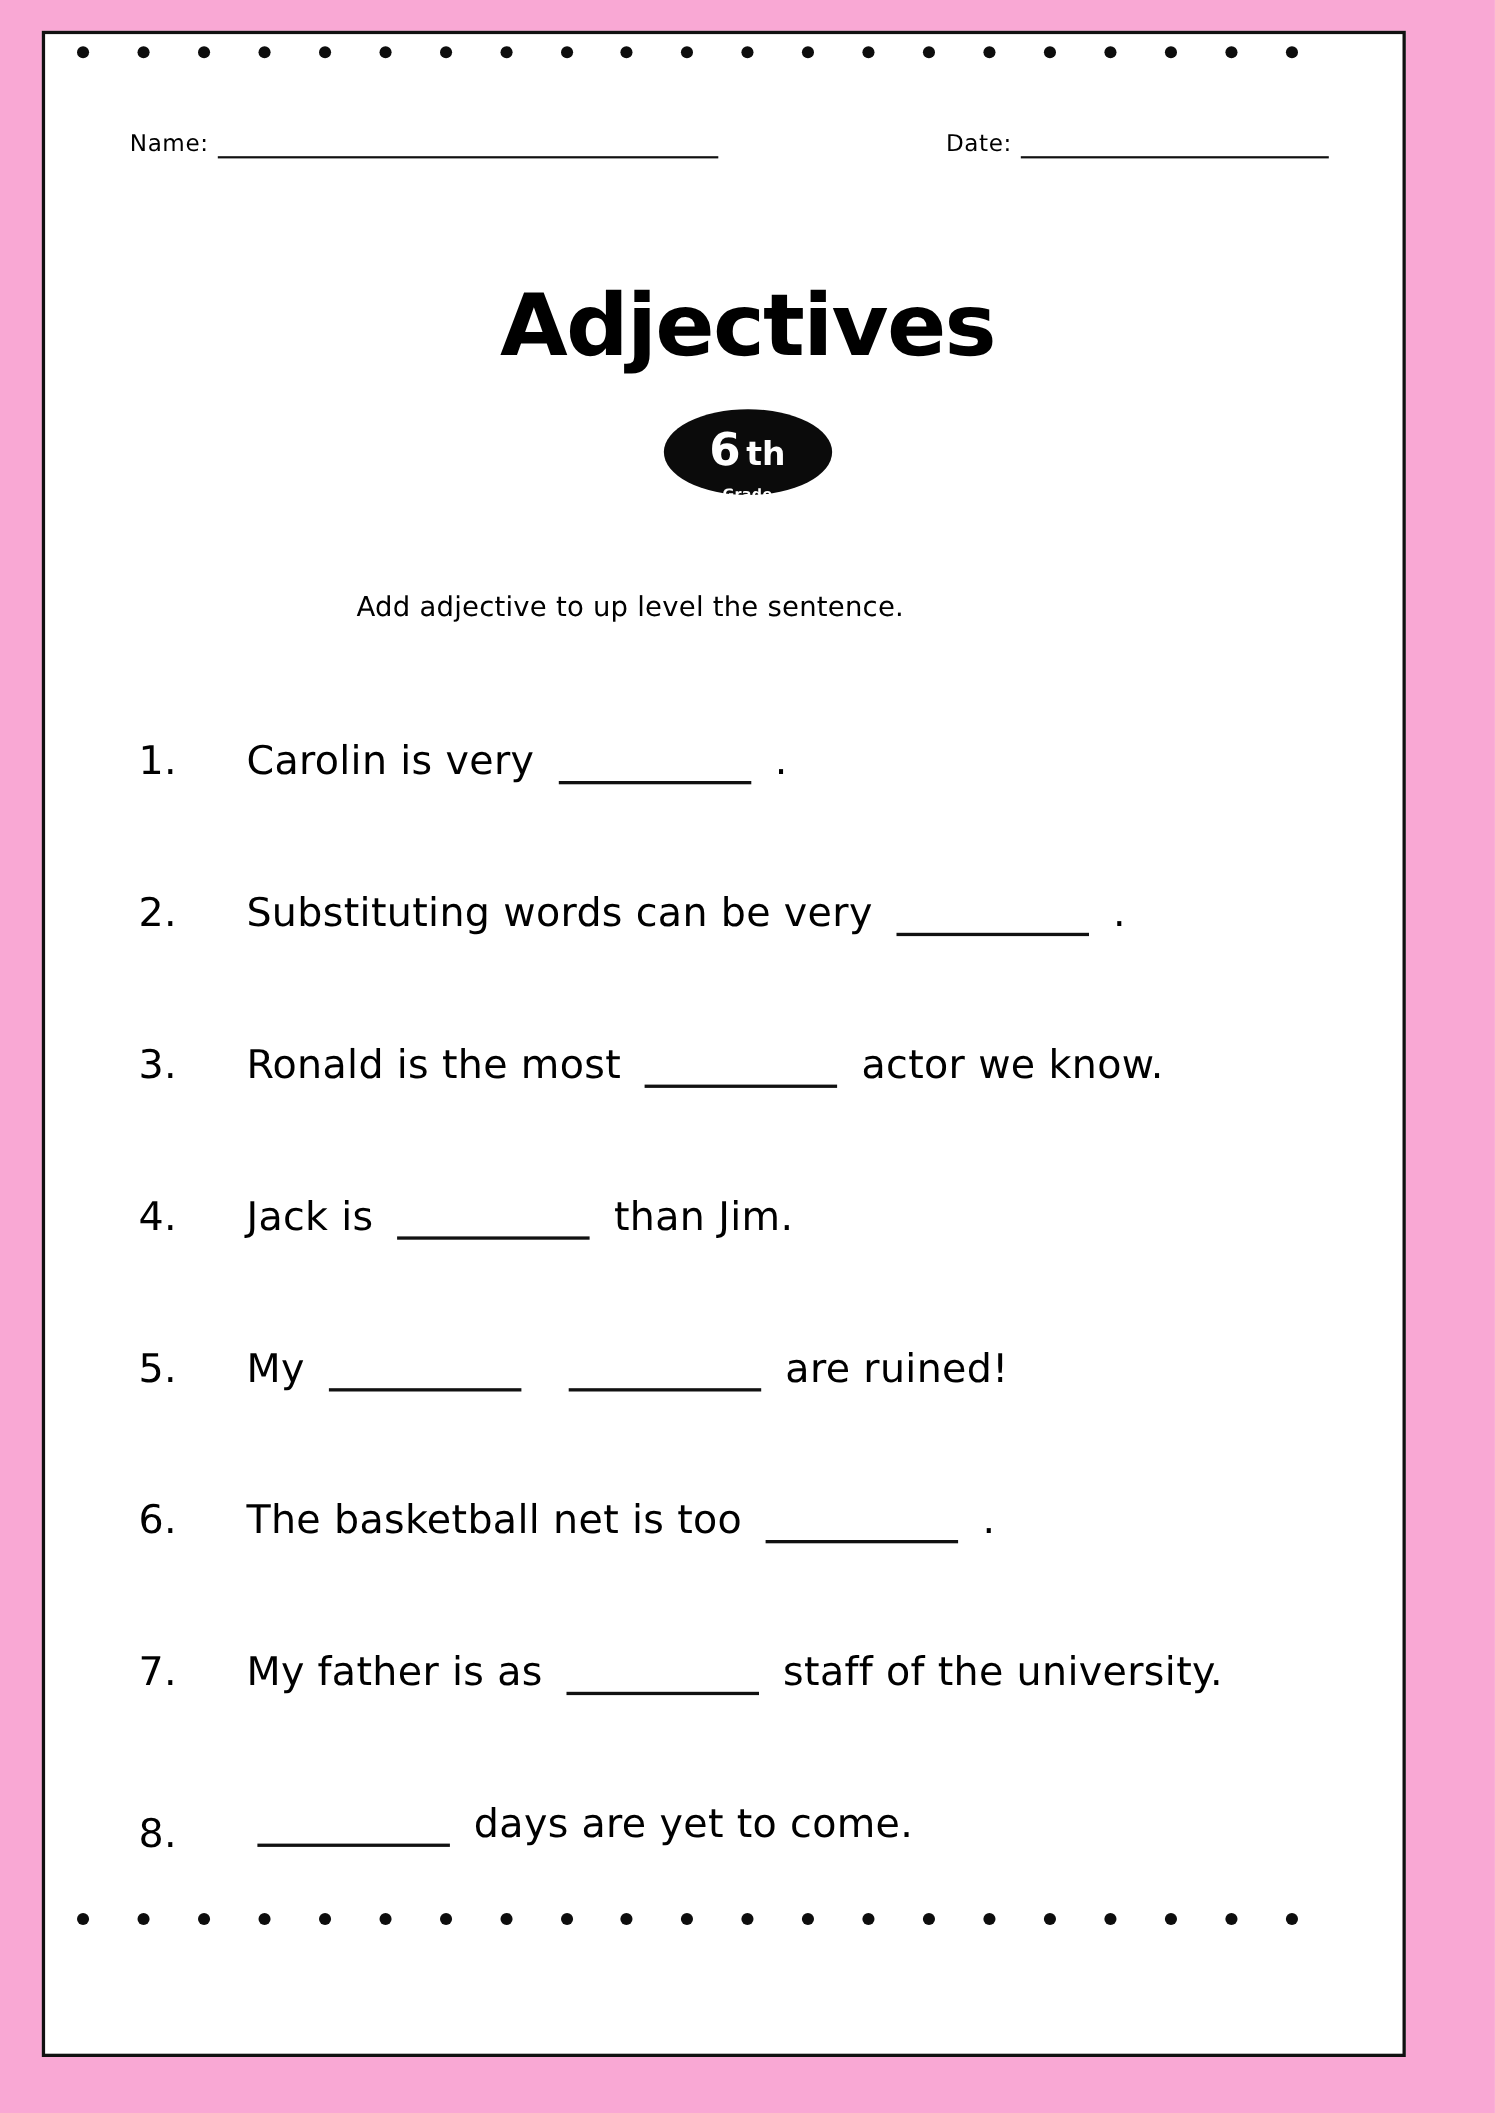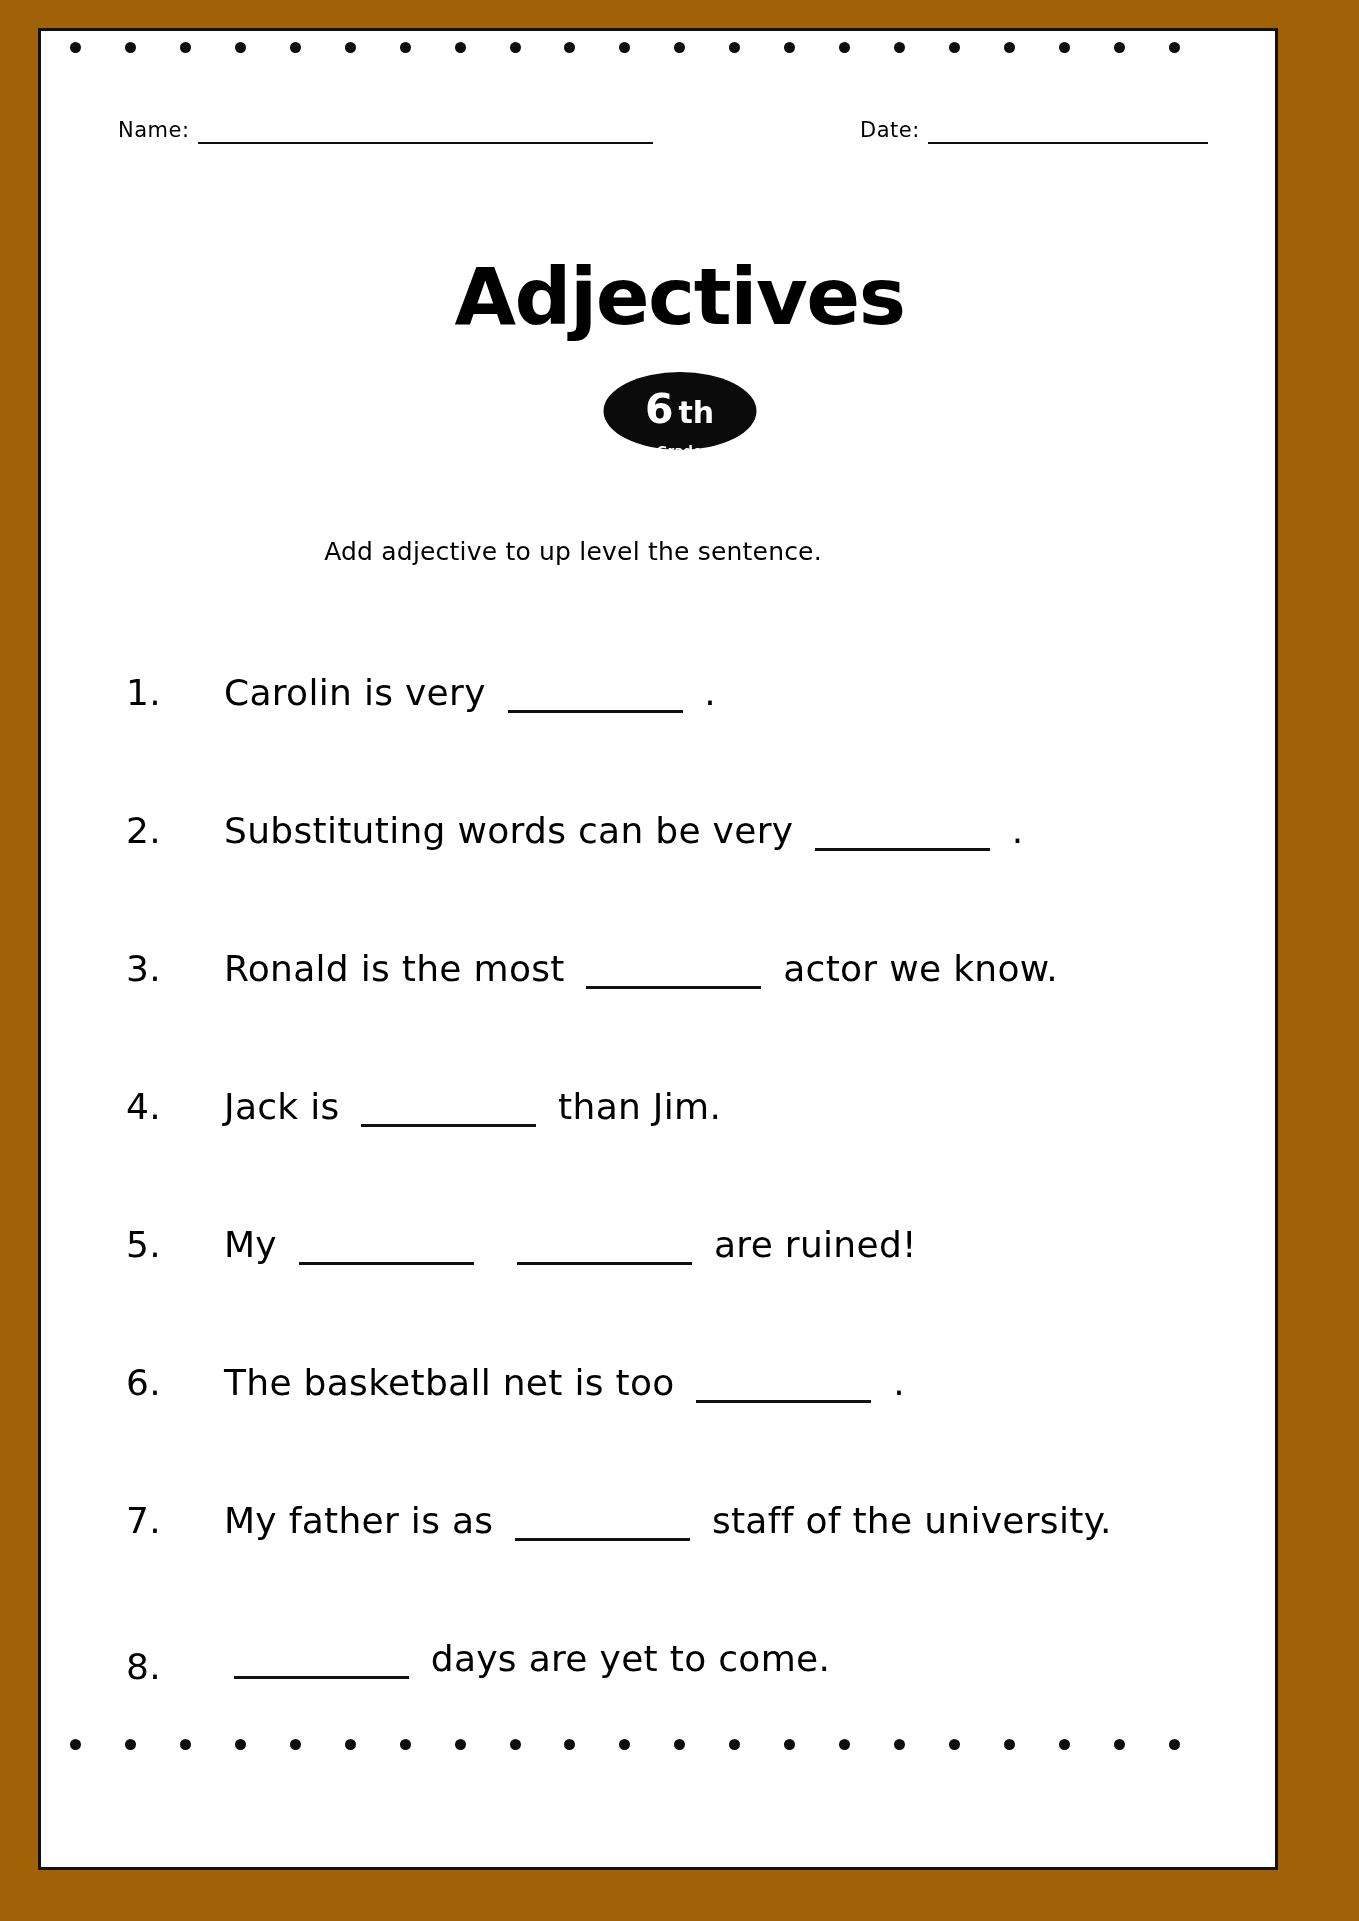--- a/index.html
+++ b/index.html
@@ -13,21 +13,21 @@
     font-family: "DejaVu Sans", sans-serif;
     color: #000000;
     overflow: hidden;
   }
 
   .page {
     position: absolute;
     left: 0; top: 0;
     width: 1359px;
     height: 1921px;
-    background: #a16207;
+    background: #f9a8d4;
   }
 
   
   .frame {
     position: absolute;
     left: 38px;
     top: 28px;
     width: 1240px;
     height: 1842px;
     border: 3px solid #111111;

